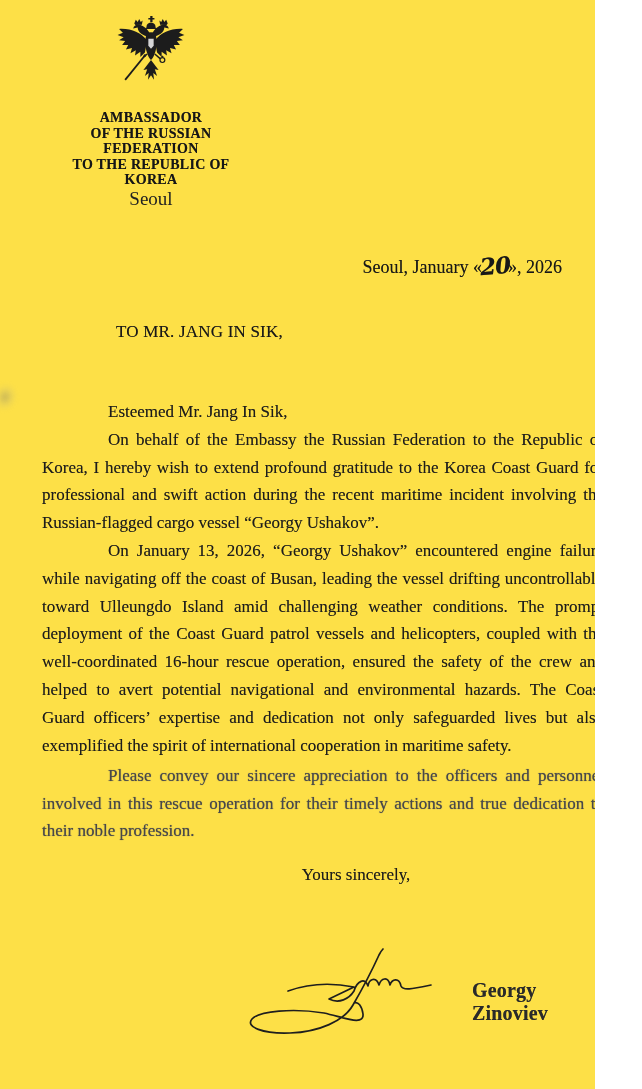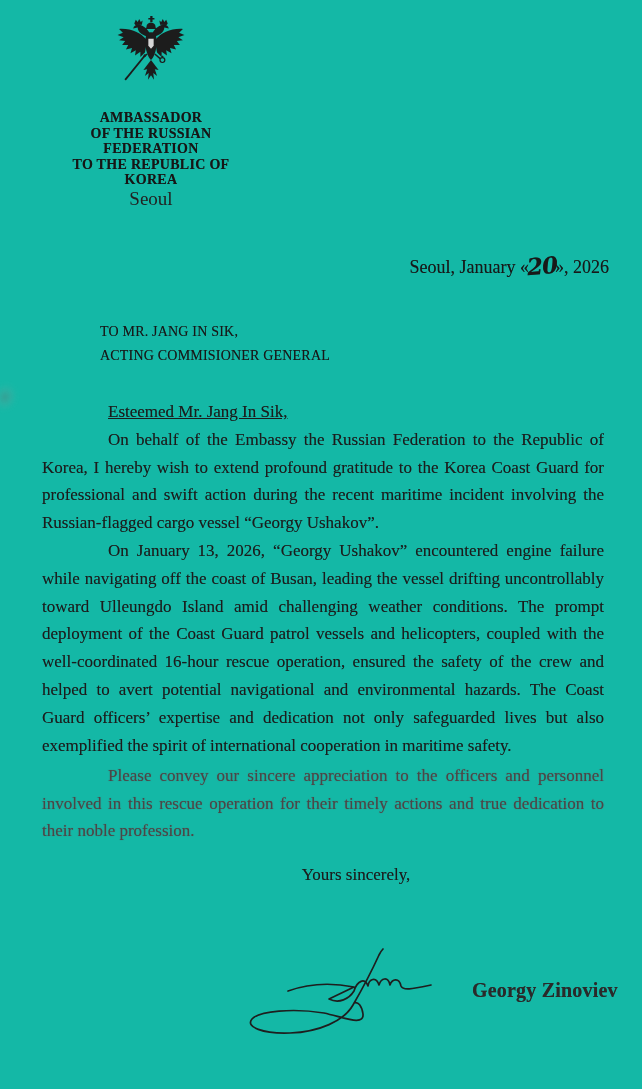--- a/index.html
+++ b/index.html
@@ -2,23 +2,23 @@
 <html><head>
 <meta charset="utf-8">
 <style>
   html, body {
     margin: 0;
     padding: 0;
     background: #ffffff;
   }
   .page {
     position: relative;
-    width: 642px;
+    width: 595px;
     height: 1089px;
-    background: #14b8a6;
+    background: #fde047;
     font-family: "Liberation Serif", "DejaVu Serif", serif;
     color: #1d1d1d;
     overflow: hidden;
   }
 
   
   .letterhead {
     position: absolute;
     top: 6px;
     left: 45px;
@@ -78,47 +78,47 @@
     line-height: 18px;
     transform: rotate(-5deg) translateY(1px);
     letter-spacing: -1px;
     margin: 0 -2px;
   }
 
   
   .recipient {
     position: absolute;
     top: 320px;
-    left: 100px;
-    font-size: 14px;
+    left: 116px;
+    font-size: 17px;
     line-height: 23.5px;
     letter-spacing: 0.2px;
     color: #181818;
     text-shadow: 0 0 0.3px rgba(25,25,25,0.5);
+    text-align: center;
   }
 
   
   .letter-body {
     position: absolute;
     top: 398px;
     left: 42px;
     width: 562px;
     font-size: 17px;
     line-height: 27.8px;
     text-align: justify;
     color: #1c1c1c;
     text-shadow: 0 0 0.3px rgba(25,25,25,0.45);
   }
   .letter-body p {
     margin: 0;
     text-indent: 66px;
   }
   .salutation {
     text-align: left;
-    text-decoration: underline;
   }
   .faded {
     margin-top: 3px !important;
     line-height: 27.2px;
     color: #484848;
     text-shadow: 0 0 1px rgba(95,95,95,0.9);
     filter: blur(0.35px);
   }
   .valediction {
     margin-top: 17px !important;
@@ -194,21 +194,20 @@
   </header>
 
   <div class="smudge"></div>
 
   <div class="dateline">
     <span>Seoul, January «</span><span class="hand-day">20</span><span>», 2026</span>
   </div>
 
   <div class="recipient">
     <div>TO MR. JANG IN SIK,</div>
-    <div>ACTING COMMISIONER GENERAL</div>
   </div>
 
   <div class="letter-body">
     <p class="salutation">Esteemed Mr. Jang In Sik,</p>
     <p>On behalf of the Embassy the Russian Federation to the Republic of Korea, I hereby wish to extend profound gratitude to the Korea Coast Guard for professional and swift action during the recent maritime incident involving the Russian-flagged cargo vessel “Georgy Ushakov”.</p>
     <p>On January 13, 2026, “Georgy Ushakov” encountered engine failure while navigating off the coast of Busan, leading the vessel drifting uncontrollably toward Ulleungdo Island amid challenging weather conditions. The prompt deployment of the Coast Guard patrol vessels and helicopters, coupled with the well-coordinated 16-hour rescue operation, ensured the safety of the crew and helped to avert potential navigational and environmental hazards. The Coast Guard officers’ expertise and dedication not only safeguarded lives but also exemplified the spirit of international cooperation in maritime safety.</p>
     <p class="faded">Please convey our sincere appreciation to the officers and personnel involved in this rescue operation for their timely actions and true dedication to their noble profession.</p>
     <p class="valediction">Yours sincerely,</p>
   </div>
 

